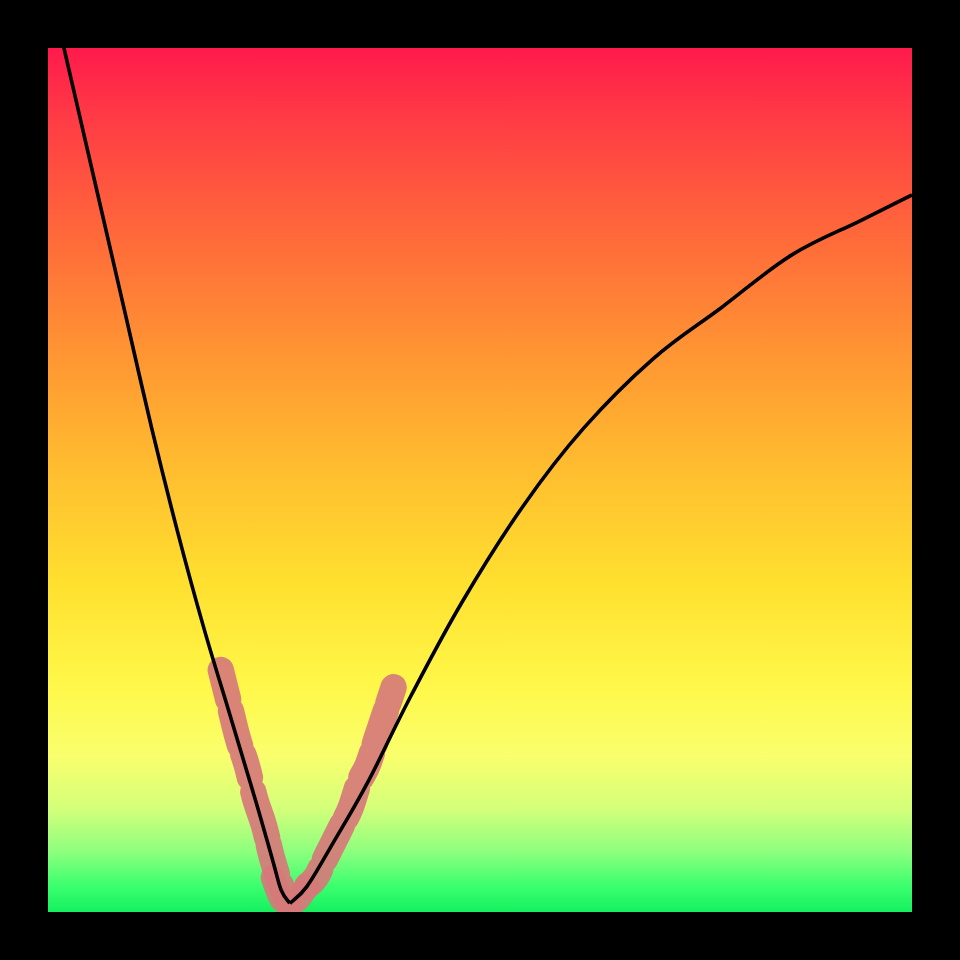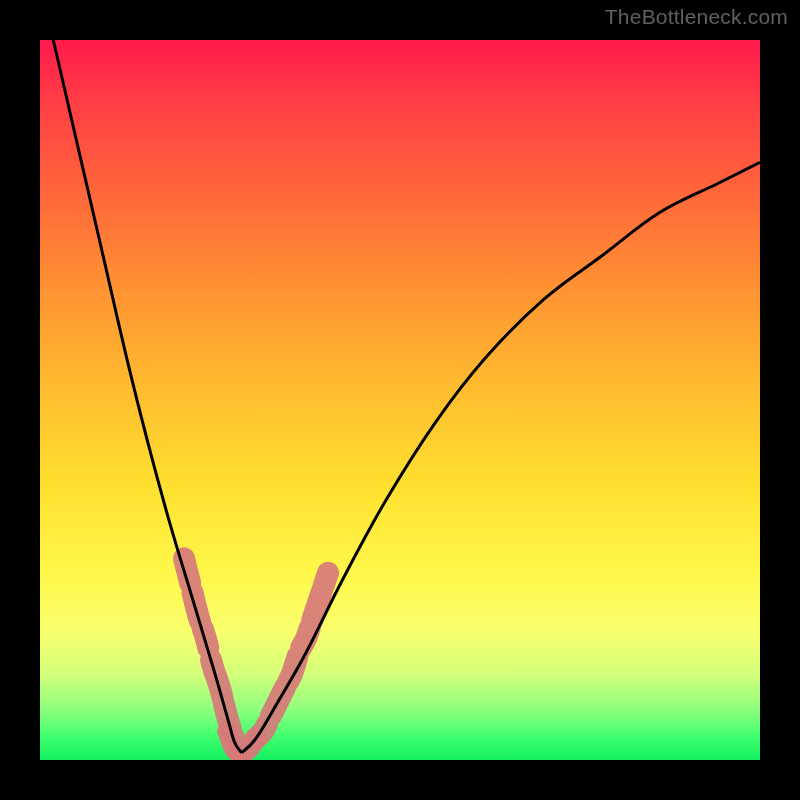--- a/index.html
+++ b/index.html
@@ -60,21 +60,20 @@
   color: #606060;
   font-size: 21px;
   letter-spacing: 0.2px;
   font-weight: 500;
 }
 </style>
 </head>
 <body>
 
 <div class="frame">
-  <div class="watermark">TheBottleneck.com</div>
 
   <div class="plot-area">
     <div class="gradient-bg"></div>
 
     <svg class="curves" viewBox="0 0 720 720" preserveAspectRatio="none">
 
       <path id="salmon-left" fill="none" stroke="#d67a7a" stroke-width="22" stroke-linecap="round" stroke-linejoin="round" stroke-opacity="0.92" stroke-dasharray="25 10 30 8 20 12 40 6" d="M 144,518.4 C 145.296,523.584 148.60799999999998,536.832 151.2,547.2 C 153.792,557.5680000000001 155.808,566.928 158.4,576 C 160.99200000000002,585.072 163.008,588.528 165.6,597.6 C 168.19199999999998,606.672 170.20799999999997,617.328 172.79999999999998,626.4 C 175.392,635.472 177.408,638.928 180,648 C 182.592,657.072 184.608,667.728 187.20000000000002,676.8 C 189.79200000000003,685.872 191.808,691.92 194.4,698.4 C 196.99200000000002,704.88 200.30400000000003,710.208 201.60000000000002,712.8"></path>
       <path id="salmon-right" fill="none" stroke="#d67a7a" stroke-width="22" stroke-linecap="round" stroke-linejoin="round" stroke-opacity="0.92" stroke-dasharray="18 9 32 7 26 10 22 8 30 6" d="M 216,698.4 C 217.296,697.104 220.60799999999998,695.0880000000001 223.2,691.2 C 225.792,687.312 227.808,681.9839999999999 230.4,676.8 C 232.99200000000002,671.616 235.008,667.584 237.60000000000002,662.4 C 240.19200000000004,657.216 242.20800000000003,653.184 244.8,648 C 247.392,642.816 249.408,640.08 251.99999999999997,633.6 C 254.59199999999996,627.12 256.608,618.48 259.2,612 C 261.792,605.52 263.808,604.08 266.4,597.6 C 268.99199999999996,591.12 271.00800000000004,583.776 273.6,576 C 276.192,568.224 278.208,562.1759999999999 280.8,554.4 C 283.392,546.624 286.704,536.688 288,532.8"></path>
 
       <path id="salmon-trough" fill="none" stroke="#d67a7a" stroke-width="20" stroke-linecap="round" stroke-linejoin="round" stroke-opacity="0.92" d="M 187.20000000000002,691.2 C 188.496,694.44 191.808,705.312 194.4,709.2 C 196.99200000000002,713.0880000000001 199.00800000000004,712.8 201.60000000000002,712.8 C 204.192,712.8 206.208,711.792 208.79999999999998,709.2 C 211.39199999999997,706.6080000000001 214.704,700.3439999999999 216,698.4"></path>

